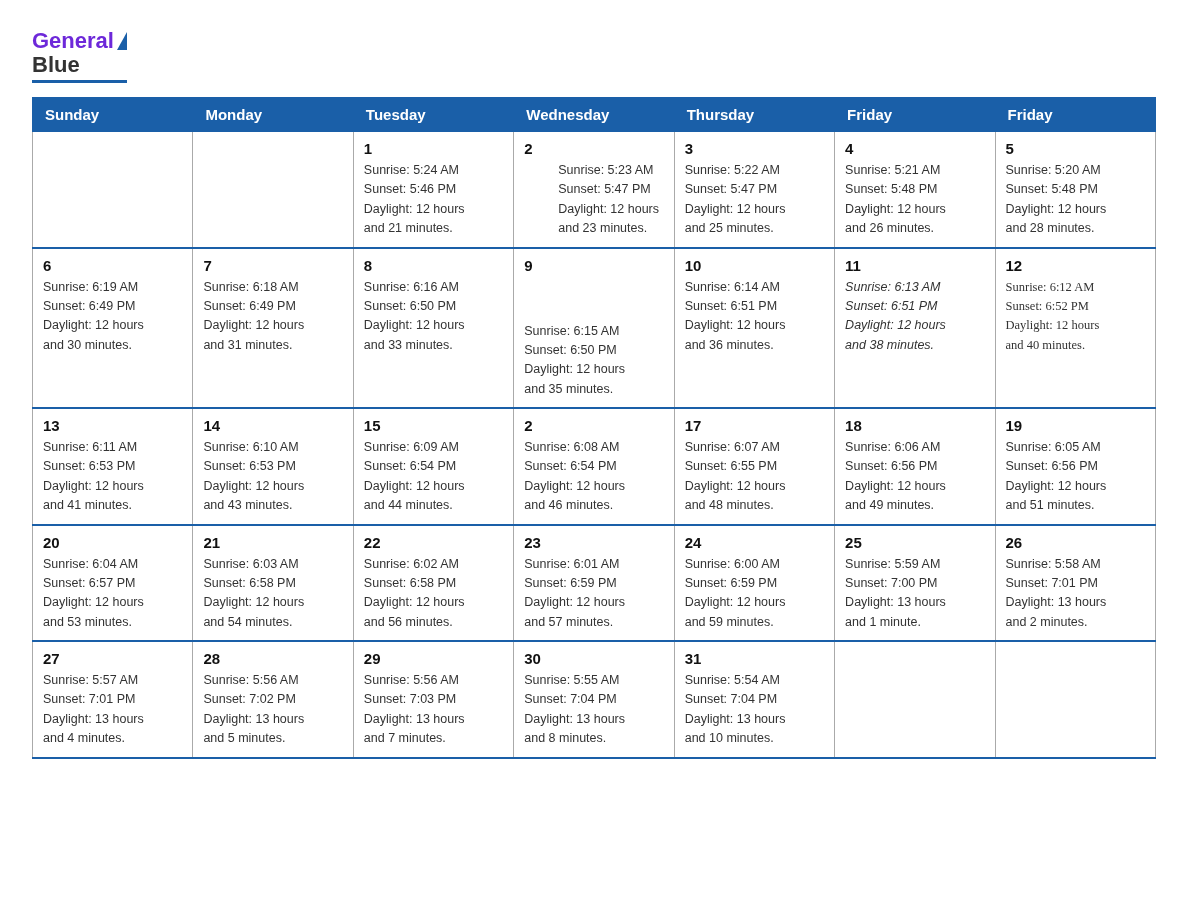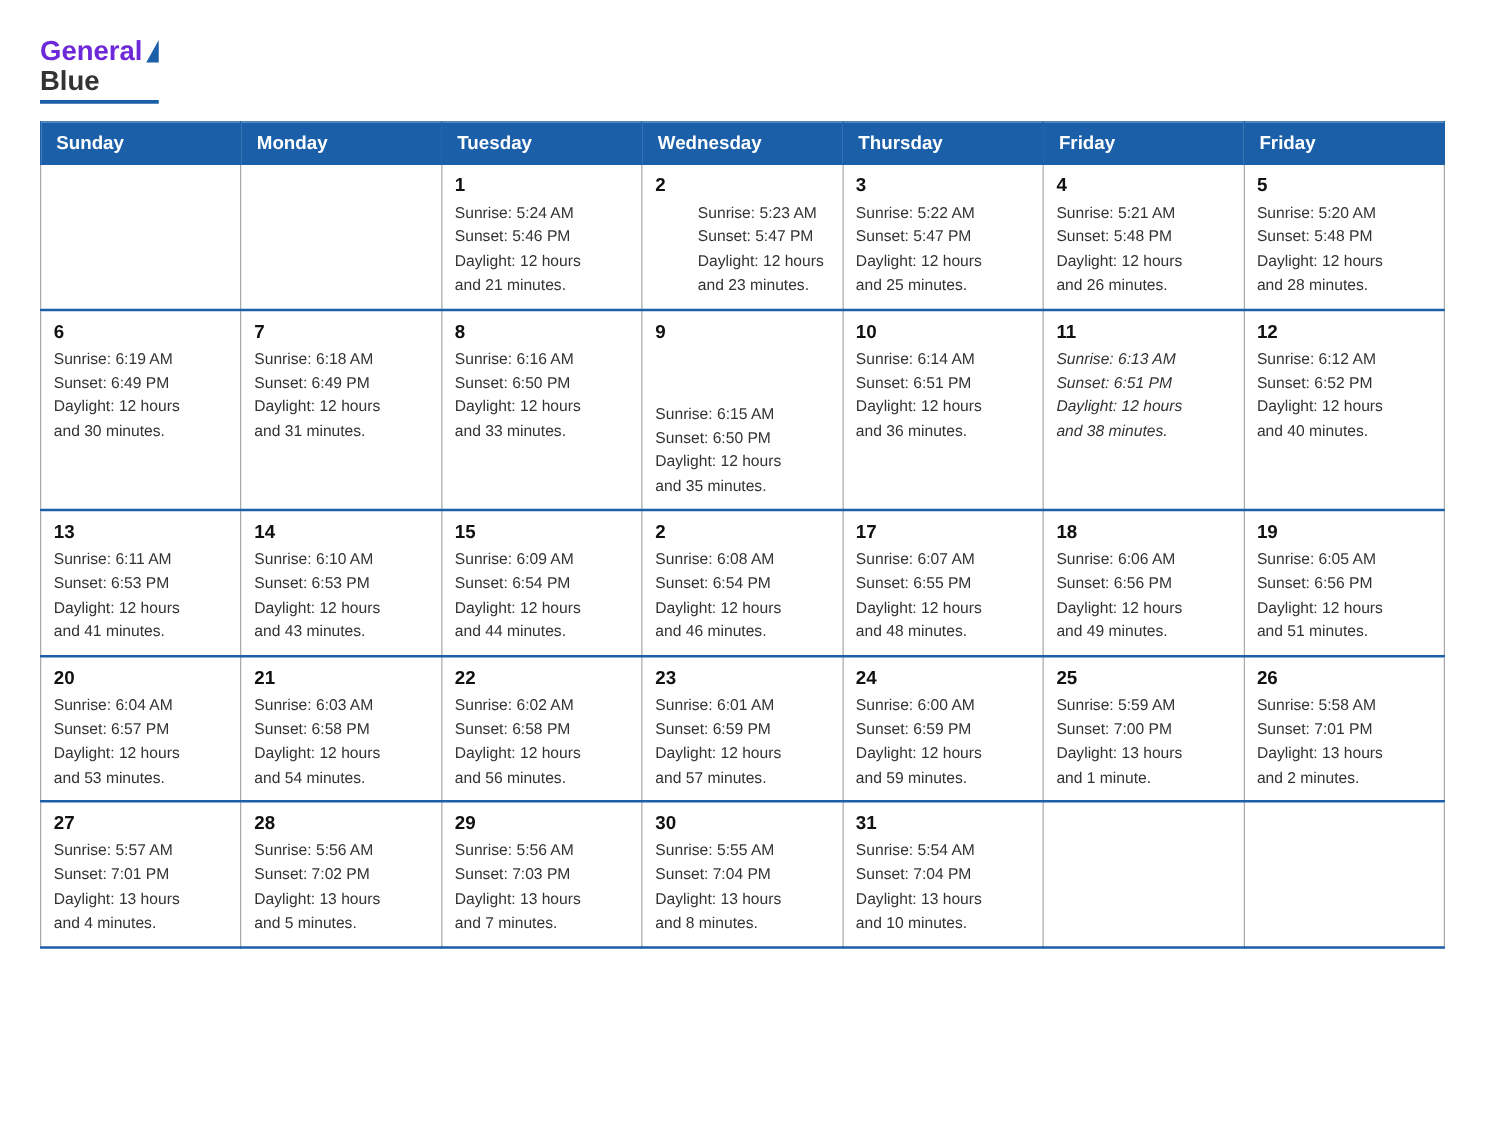--- a/index.html
+++ b/index.html
@@ -208,21 +208,21 @@
         </td>
         <td>
           <div class="day-number">11</div>
           <div class="day-info" style="white-space: pre-line; font-style: italic;">Sunrise: 6:13 AM
 Sunset: 6:51 PM
 Daylight: 12 hours
 and 38 minutes.</div>
         </td>
         <td>
           <div class="day-number">12</div>
-          <div class="day-info" style="white-space: pre-line;">Sunrise: 6:12 AM
+          <div class="day-info" style="white-space: pre-line; font-family: Liberation Serif, serif;">Sunrise: 6:12 AM
 Sunset: 6:52 PM
 Daylight: 12 hours
 and 40 minutes.</div>
         </td>
       </tr>
       <tr>
         <td>
           <div class="day-number">13</div>
           <div class="day-info" style="white-space: pre-line;">Sunrise: 6:11 AM
 Sunset: 6:53 PM

